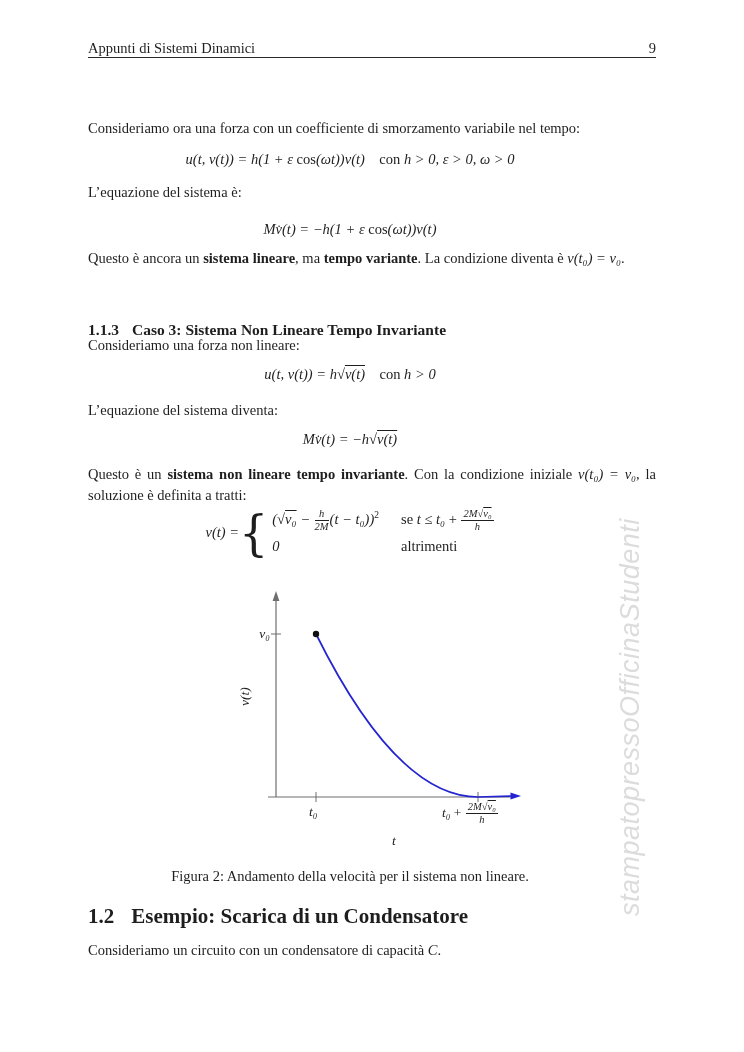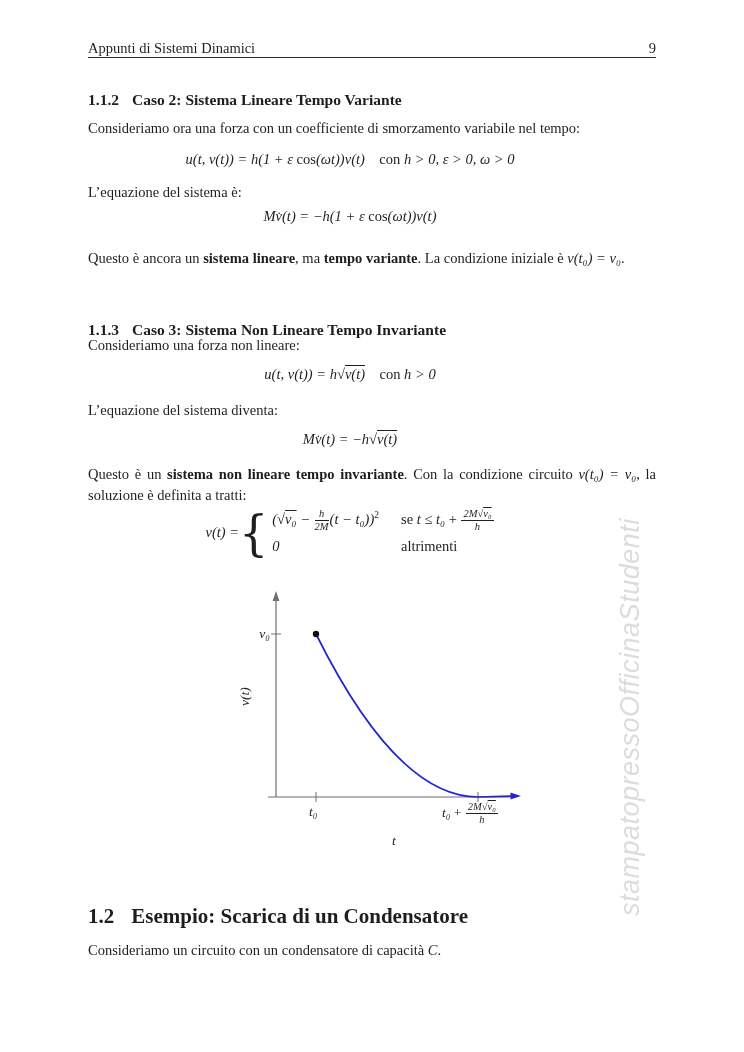--- a/index.html
+++ b/index.html
@@ -63,37 +63,34 @@
 <body>
 
 <div class="page">
 
   <div class="block hdr" style="top:38px">
     <span>Appunti di Sistemi Dinamici</span>
     <span>9</span>
   </div>
   <div class="rule"></div>
 
-  <div class="block h-sub" style="top:89px">
-    <span class="h-num">1.1.2</span><span>Caso 2: Sistema Lineare Tempo Variante</span>
-  </div>
   <div class="block" style="top:118px">Consideriamo ora una forza con un coefficiente di smorzamento variabile nel tempo:</div>
   <div class="disp" style="top:149px"><span class="m-i">u(t, v(t)) = h(1 + ε </span><span class="m-r">cos</span><span class="m-i">(ωt))v(t)</span><span class="m-r"> con </span><span class="m-i">h &gt; 0, ε &gt; 0, ω &gt; 0</span></div>
   <div class="block" style="top:182px">L’equazione del sistema è:</div>
-  <div class="disp" style="top:206px"><span class="m-i">Mv̇(t) = −h(1 + ε </span><span class="m-r">cos</span><span class="m-i">(ωt))v(t)</span></div>
-  <div class="block just" style="top:248px"><span class="m-r">Questo è ancora un </span><span class="m-b">sistema lineare</span><span class="m-r">, ma </span><span class="m-b">tempo variante</span><span class="m-r">.  La condizione iniziale è </span><span class="m-i">v(t₀) = v₀</span><span class="m-r">.</span></div>
+  <div class="disp" style="top:219px"><span class="m-i">Mv̇(t) = −h(1 + ε </span><span class="m-r">cos</span><span class="m-i">(ωt))v(t)</span></div>
+  <div class="block just" style="top:248px"><span class="m-r">Questo è ancora un </span><span class="m-b">sistema lineare</span><span class="m-r">, ma </span><span class="m-b">tempo variante</span><span class="m-r">.  La condizione diventa è </span><span class="m-i">v(t₀) = v₀</span><span class="m-r">.</span></div>
 
   <div class="block h-sub" style="top:319px">
     <span class="h-num">1.1.3</span><span>Caso 3: Sistema Non Lineare Tempo Invariante</span>
   </div>
   <div class="block" style="top:335px">Consideriamo una forza non lineare:</div>
   <div class="disp" style="top:364px"><span class="m-i">u(t, v(t)) = h</span><span class="m-r">√</span><span class="m-ov">v(t)</span><span class="m-r"> con </span><span class="m-i">h &gt; 0</span></div>
   <div class="block" style="top:400px">L’equazione del sistema diventa:</div>
   <div class="disp" style="top:429px"><span class="m-i">Mv̇(t) = −h</span><span class="m-r">√</span><span class="m-ov">v(t)</span></div>
-  <div class="block just" style="top:464px"><span class="m-r">Questo è un </span><span class="m-b">sistema non lineare tempo invariante</span><span class="m-r">.  Con la condizione circuito </span><span class="m-i">v(t₀) = v₀</span><span class="m-r">, la soluzione è definita a tratti:</span></div>
+  <div class="block just" style="top:464px"><span class="m-r">Questo è un </span><span class="m-b">sistema non lineare tempo invariante</span><span class="m-r">.  Con la condizione iniziale </span><span class="m-i">v(t₀) = v₀</span><span class="m-r">, la soluzione è definita a tratti:</span></div>
 
   <div class="disp" style="top:508px">
     <span class="pw">
       <span><span class="m-i">v(t) = </span></span>
       <span class="pw-brace">{</span>
       <span class="pw-rows">
         <span class="cell"><span class="m-i">(</span><span class="m-r">√</span><span class="m-ov">v₀</span><span class="m-i"> − </span><span class="frac"><span class="fn"><span class="m-i">h</span></span><span class="fd"><span class="m-i">2M</span></span></span><span class="m-i">(t − t₀))</span><span class="m-sup">2</span></span>
         <span class="cell"><span class="m-r">se </span><span class="m-i">t ≤ t₀</span><span class="m-r"> + </span><span class="frac"><span class="fn"><span class="m-i">2M</span><span class="m-r">√</span><span class="m-ov">v₀</span></span><span class="fd"><span class="m-i">h</span></span></span></span>
         <span class="cell"><span class="m-i">0</span></span>
         <span class="cell"><span class="m-r">altrimenti</span></span>
@@ -118,20 +115,21 @@
 
       <circle cx="88" cy="49" r="3.2" fill="#111111"></circle>
     </svg>
     <div class="figlabel" style="left:22px; top:41px; width:20px; text-align:right;"><span class="m-i">v₀</span></div>
     <div class="figlabel ylabel-rot" style="left:-6px; top:104px; width:44px; text-align:center;"><span class="m-i">v(t)</span></div>
     <div class="figlabel" style="left:81px; top:219px;"><span class="m-i">t₀</span></div>
     <div class="figlabel" style="left:214px; top:216px;"><span class="m-i">t₀</span><span class="m-r"> + </span><span class="frac"><span class="fn"><span class="m-i">2M</span><span class="m-r">√</span><span class="m-ov">v₀</span></span><span class="fd"><span class="m-i">h</span></span></span></div>
     <div class="figlabel" style="left:164px; top:248px;"><span class="m-i">t</span></div>
   </div>
 
+  <div class="disp caption">Figura 2: Andamento della velocità per il sistema non lineare.</div>
 
   <div class="block h-sec" style="top:906px">
     <span class="h-num">1.2</span><span>Esempio: Scarica di un Condensatore</span>
   </div>
   <div class="block" style="top:940px"><span class="m-r">Consideriamo un circuito con un condensatore di capacità </span><span class="m-i">C</span><span class="m-r">.</span></div>
 
   <div class="watermark">stampatopressoOfficinaStudenti</div>
 
 </div>
 

